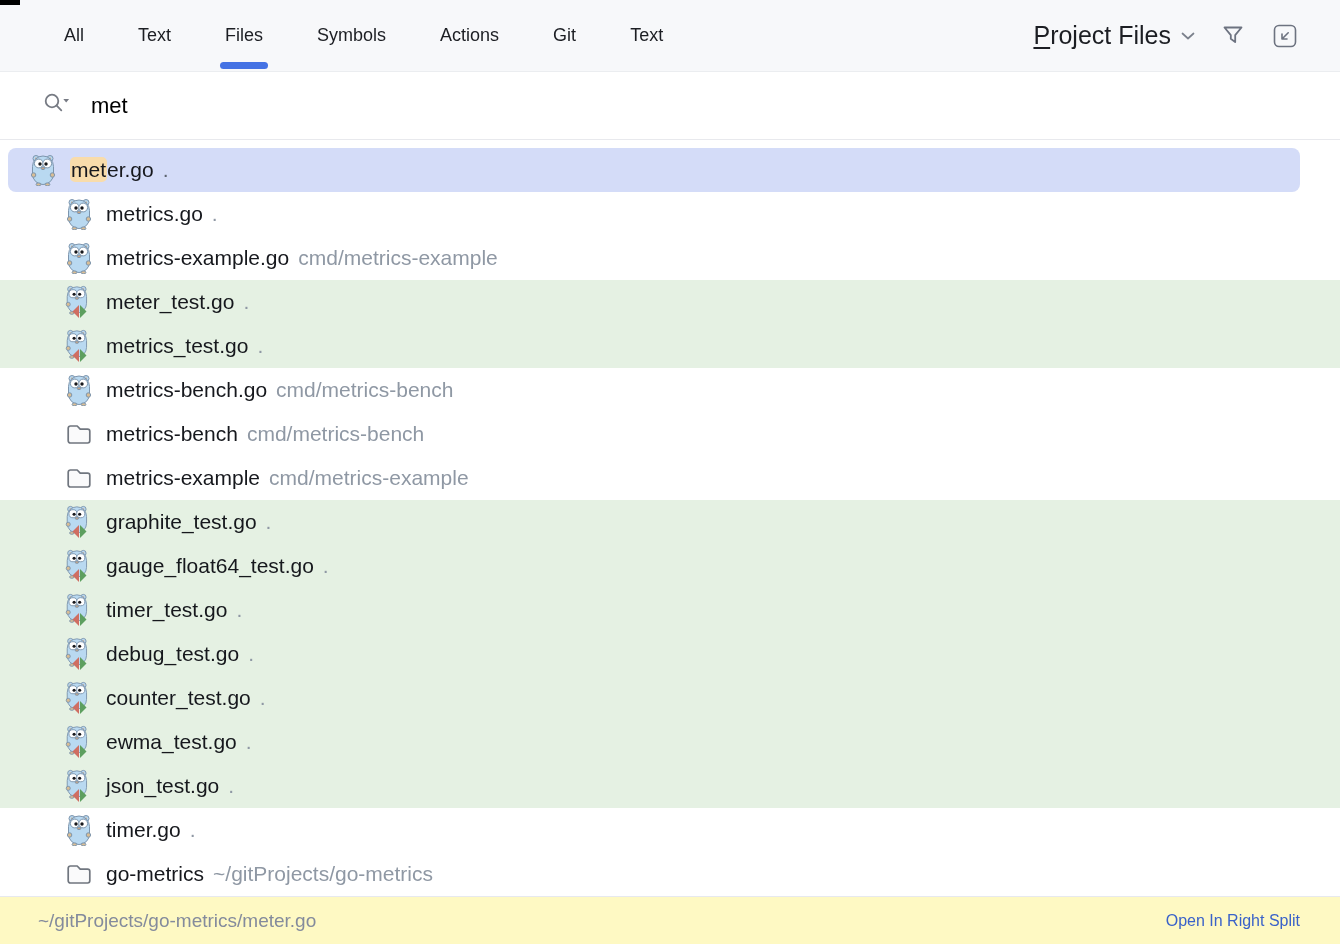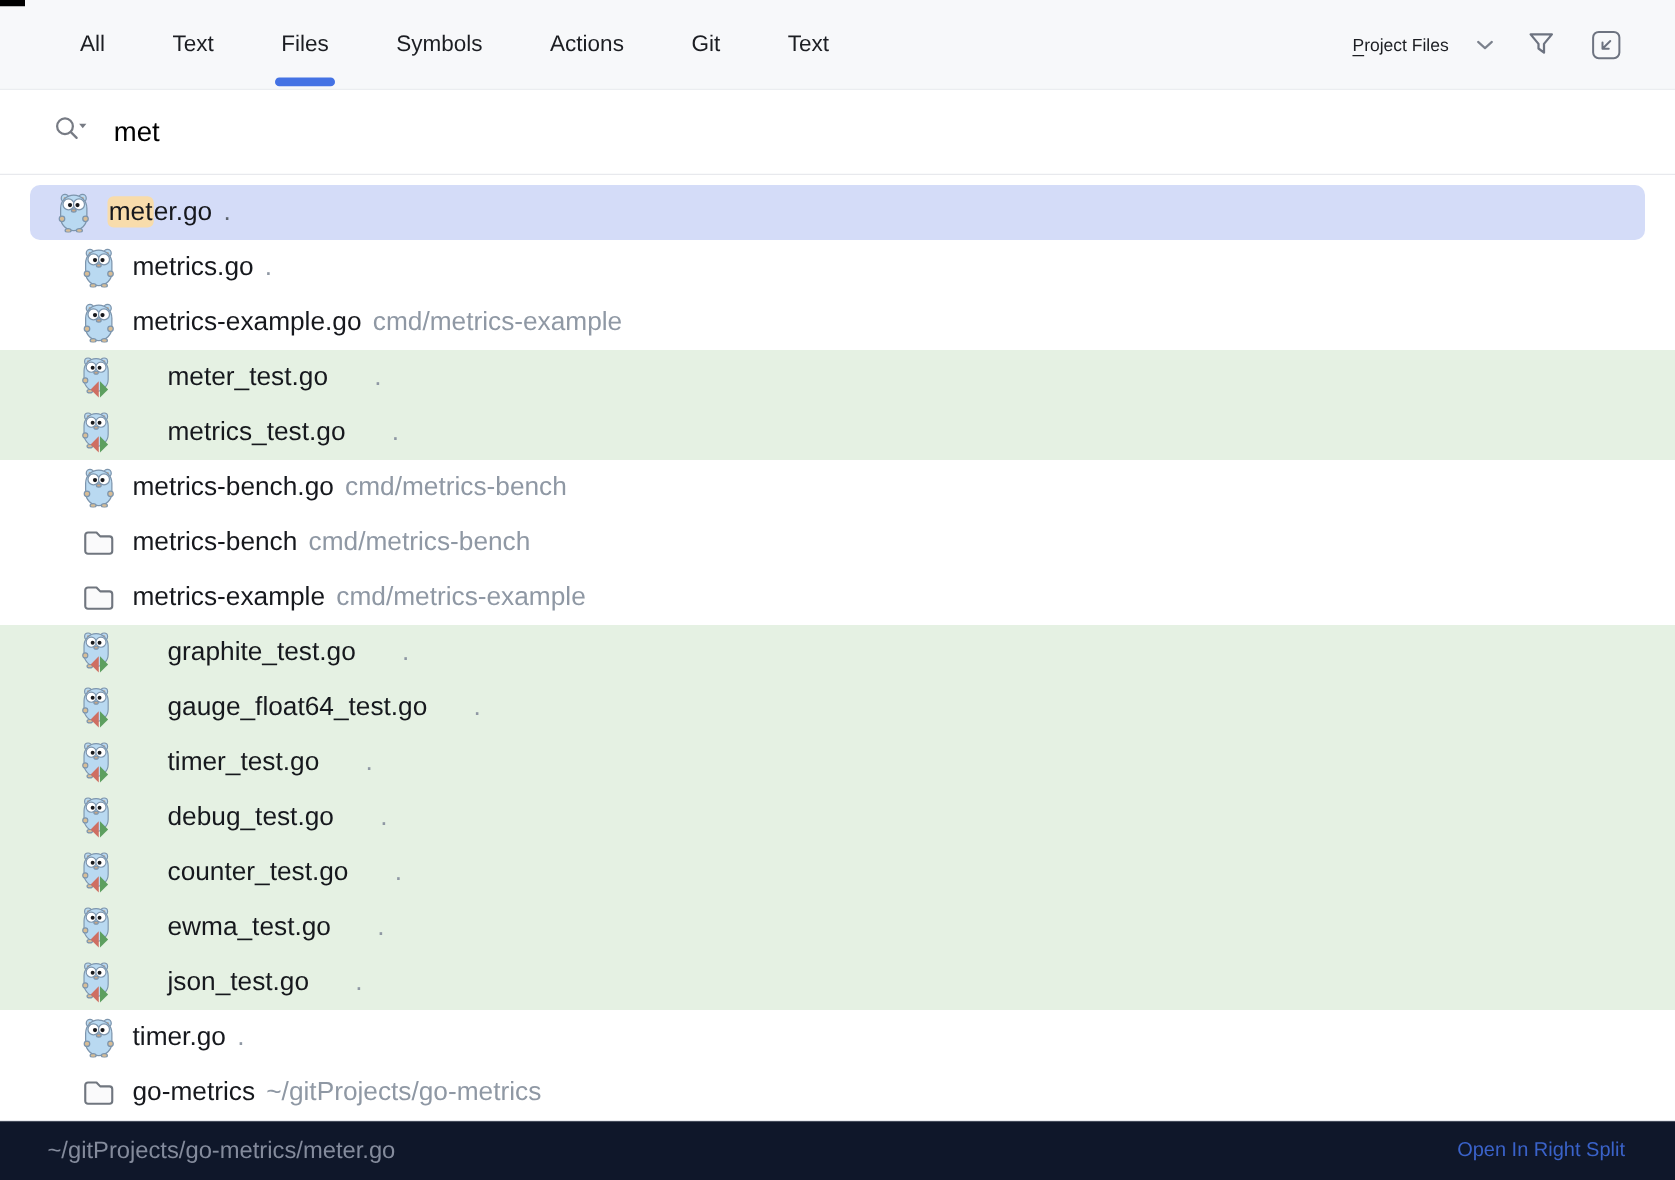--- a/index.html
+++ b/index.html
@@ -19,55 +19,55 @@
   .tabs { display:flex; align-items:center; gap:54px; height:100%; }
   .tab {
     position:relative; height:100%; display:flex; align-items:center;
     font-size:18px; color:#1c1e23; cursor:default; white-space:nowrap;
   }
   .tab.active::after {
     content:""; position:absolute; left:-5px; right:-5px; bottom:2px;
     height:7px; border-radius:4px; background:#4472e4;
   }
   .tabbar-right { margin-left:auto; display:flex; align-items:center; gap:26px; }
-  .scope-select { display:flex; align-items:center; gap:22px; font-size:14px; color:#1c1e23; }
+  .scope-select { display:flex; align-items:center; gap:10px; font-size:25px; color:#1c1e23; }
   .scope-select .mn { text-decoration:underline; text-underline-offset:3px; }
   .icon-btn { display:flex; align-items:center; justify-content:center; }
 
   
   .searchrow {
     height:68px; display:flex; align-items:center;
     border-bottom:1px solid #e8e9ed; padding-left:42px; background:#fff;
   }
   .search-input {
     border:none; outline:none; background:transparent;
     font-family:inherit; font-size:22px; color:#000; margin-left:19px; width:900px;
   }
 
   
   .list { padding-top:8px; }
   .row {
     height:44px; display:flex; align-items:center;
     padding-left:64px; font-size:21px; background:#fff;
   }
-  .row.test { background:#e5f1e3;gap:28px; }
+  .row.test { background:#e5f1e3; }
   .row.selected {
-    margin:0 24px; padding-left:20px; width:calc(100% - 48px);
+    margin:0 8px; padding-left:20px; width:calc(100% - 48px);
     background:#d4dcf8; border-radius:8px;
   }
   .row .iconslot { width:30px; display:flex; align-items:center; justify-content:center; flex:0 0 30px; }
   .row .name { margin-left:12px; color:#16181d; white-space:nowrap; }
   .row .path { margin-left:9px; color:#8f98a4; white-space:nowrap; }
   .row.selected .path { color:#5d646f; }
   .match-hl { background:#f8dcab; border-radius:5px; padding:1px 1px; }
 
   
   .statusbar {
     position:absolute; left:0; right:0; bottom:0; height:48px;
-    background:#0f172a; border-top:1px solid #e7e9ee;
+    background:#fef9c3; border-top:1px solid #e7e9ee;
     display:flex; align-items:center; padding:0 40px 0 38px;
   }
   .status-path { font-size:19px; color:#848b9c; }
   .status-link { margin-left:auto; font-size:16px; color:#3a62c9; cursor:pointer; }
 </style>
 </head>
 <body>
 
 <div class="app">
   <div class="corner-artifact"></div>

